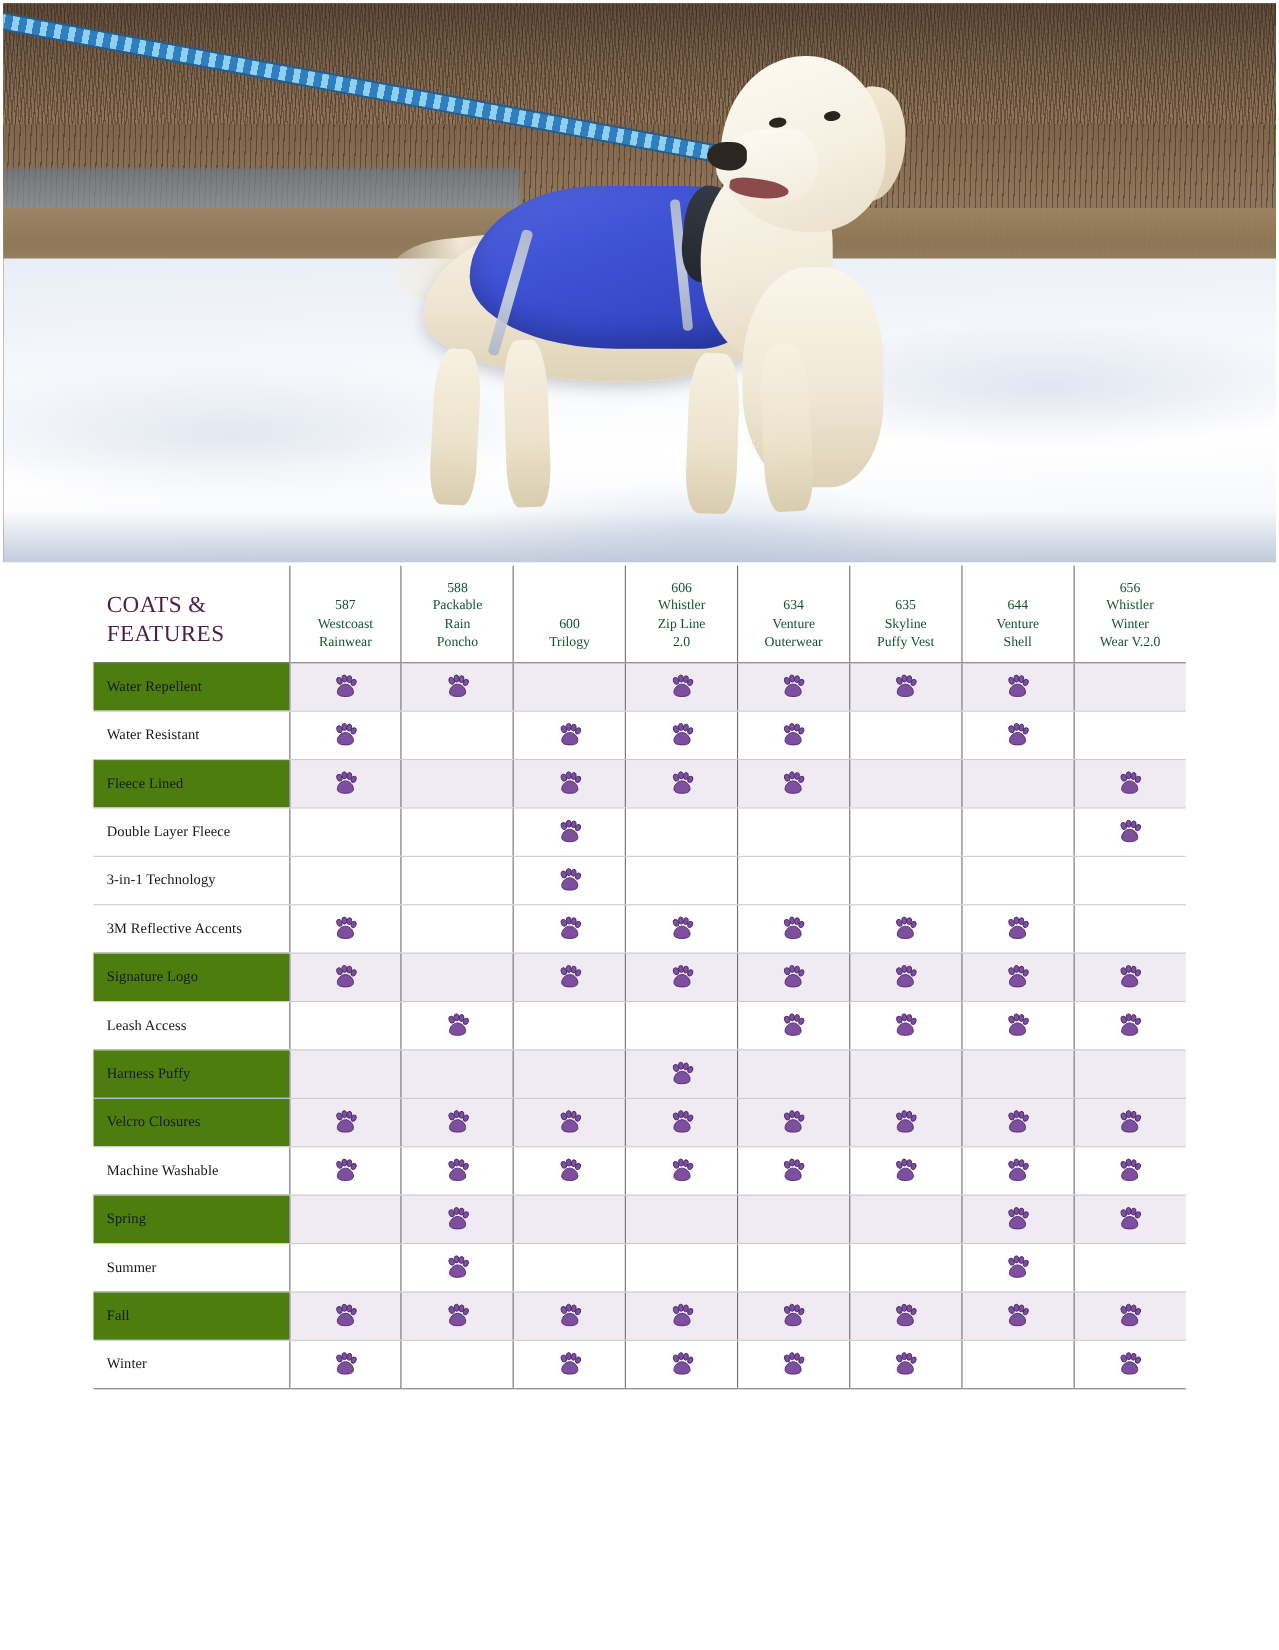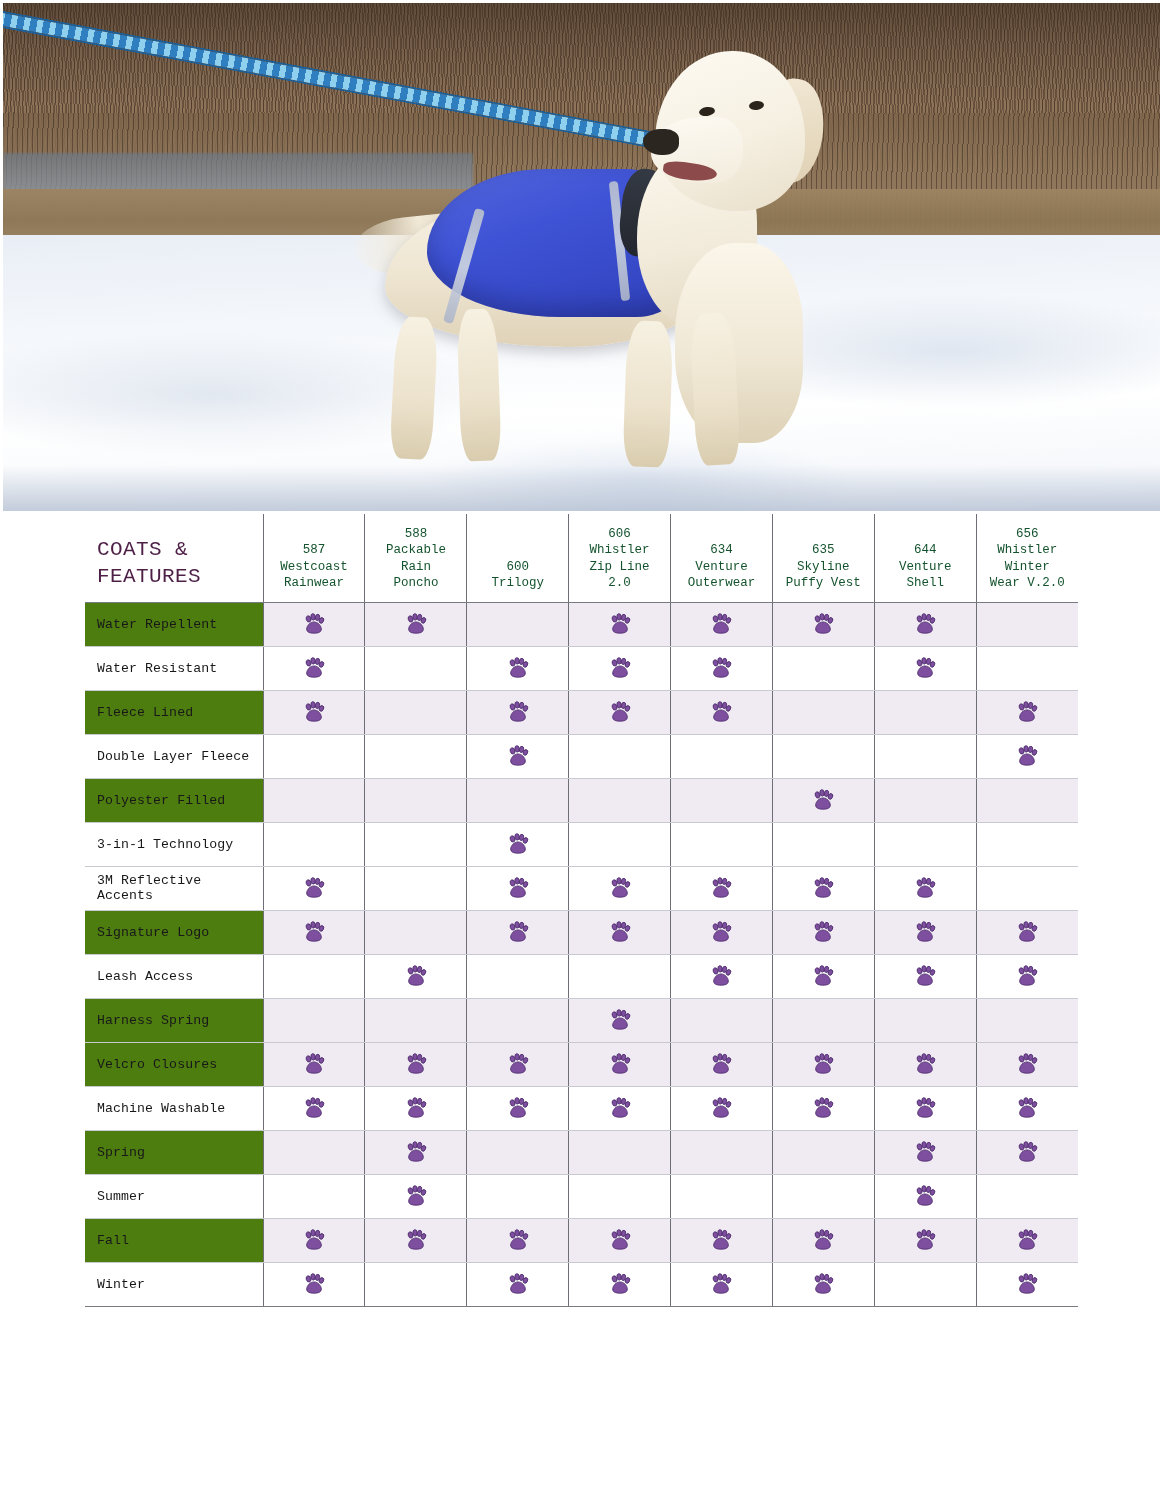--- a/index.html
+++ b/index.html
@@ -201,21 +201,21 @@
   .table-area {
     width: 1163px;
     padding: 0;
     box-sizing: border-box;
   }
   table.spec {
     border-collapse: collapse;
     margin-left: 85px;
     width: 993px;
     table-layout: fixed;
-    font-family: Liberation Mono, monospace;
+    font-family: Liberation Serif, serif;
   }
   table.spec col.c-feat { width: 178px; }
   table.spec col.c-prod { width: 101.8px; }
 
   
   thead th {
     vertical-align: bottom;
     padding: 12px 4px 10px 4px;
     font-weight: normal;
     border-bottom: 1px solid #7a7a82;
@@ -450,33 +450,20 @@
                 <use href="#paw-symbol"></use>
               </svg></span></td>
           <td class="cell"></td>
           <td class="cell"></td>
           <td class="cell"></td>
           <td class="cell"></td>
           <td class="cell"><span><svg class="paw" viewBox="0 0 64 64">
                 <use href="#paw-symbol"></use>
               </svg></span></td>
         </tr>
-        <tr class="alt">
-          <td class="feat">Polyester Filled</td>
-          <td class="cell"></td>
-          <td class="cell"></td>
-          <td class="cell"></td>
-          <td class="cell"></td>
-          <td class="cell"></td>
-          <td class="cell"><span><svg class="paw" viewBox="0 0 64 64">
-                <use href="#paw-symbol"></use>
-              </svg></span></td>
-          <td class="cell"></td>
-          <td class="cell"></td>
-        </tr>
         <tr>
           <td class="feat">3-in-1 Technology</td>
           <td class="cell"></td>
           <td class="cell"></td>
           <td class="cell"><span><svg class="paw" viewBox="0 0 64 64">
                 <use href="#paw-symbol"></use>
               </svg></span></td>
           <td class="cell"></td>
           <td class="cell"></td>
           <td class="cell"></td>
@@ -546,21 +533,21 @@
                 <use href="#paw-symbol"></use>
               </svg></span></td>
           <td class="cell"><span><svg class="paw" viewBox="0 0 64 64">
                 <use href="#paw-symbol"></use>
               </svg></span></td>
           <td class="cell"><span><svg class="paw" viewBox="0 0 64 64">
                 <use href="#paw-symbol"></use>
               </svg></span></td>
         </tr>
         <tr class="alt">
-          <td class="feat">Harness Spring</td>
+          <td class="feat">Harness Puffy</td>
           <td class="cell"></td>
           <td class="cell"></td>
           <td class="cell"></td>
           <td class="cell"><span><svg class="paw" viewBox="0 0 64 64">
                 <use href="#paw-symbol"></use>
               </svg></span></td>
           <td class="cell"></td>
           <td class="cell"></td>
           <td class="cell"></td>
           <td class="cell"></td>

